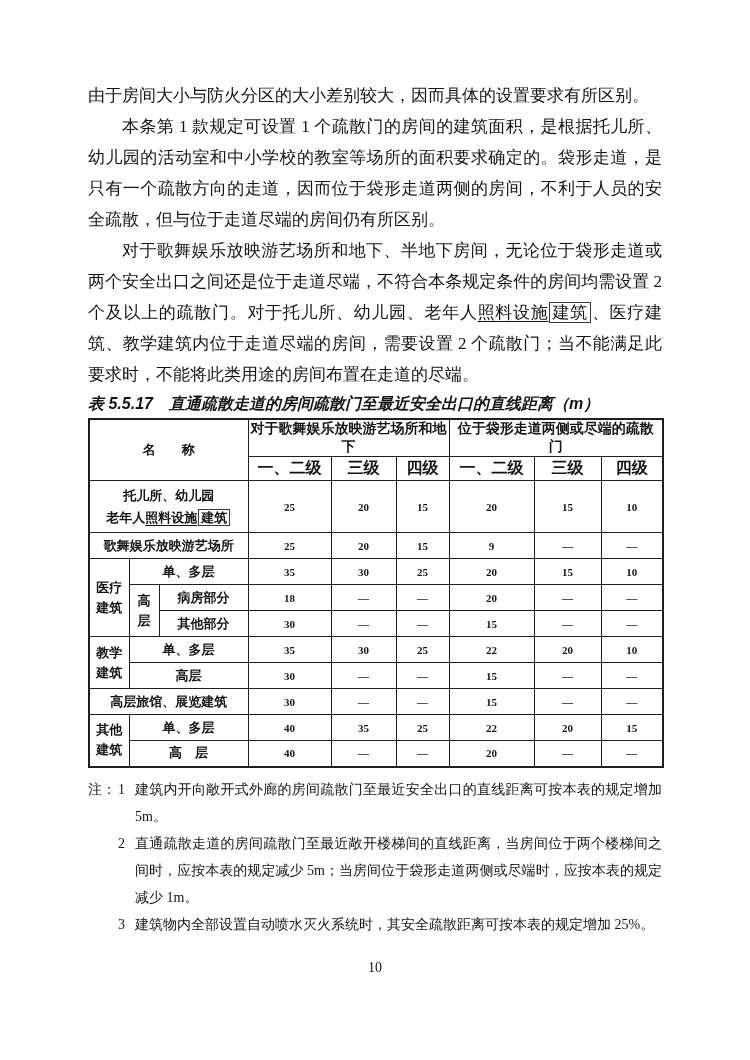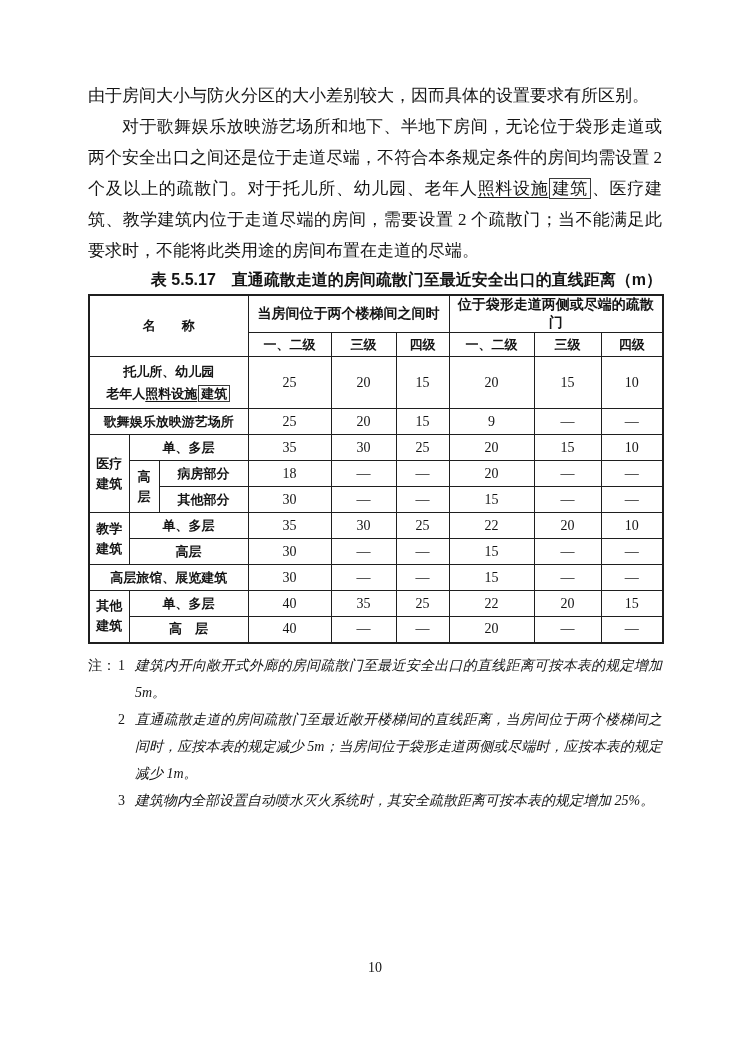--- a/index.html
+++ b/index.html
@@ -15,56 +15,57 @@
   .del { border:1px solid #3a3a3a; padding:0 2px; margin:0 1px; }
   .clause {
     margin:0; font-size:17px; line-height:31px; font-weight:bold;
     font-family:"Liberation Sans", sans-serif; text-align:justify;
   }
   .clause .cnum { margin-right:14px; }
   .clause.item { text-indent:2em; }
   .clause.item .cnum { margin-right:13px; }
   .tbl-title {
     font-family:"Liberation Sans", sans-serif; font-weight:bold;
-    font-size:16px; line-height:24px; text-align:right; margin-top:2px;
+    font-size:16px; line-height:24px; text-align:left; margin-top:2px;font-style:italic;
   }
   table.tbl {
     border-collapse:collapse; table-layout:fixed; width:574px;
     border:2px solid #1f1f1f; margin-top:2px;
   }
   table.tbl td {
     border:1px solid #1f1f1f; text-align:center; vertical-align:middle;
     padding:0 2px; overflow:hidden;
   }
   tr.hrow { height:24px; }
   tr.r-tall { height:52px; }
   tr.r { height:26px; }
   td.ghdr { font-family:"Liberation Sans", sans-serif; font-weight:bold; font-size:14px; }
-  td.chdr { font-family:"Liberation Sans", sans-serif; font-weight:bold; font-size:13px; }
+  td.chdr { font-family:"Liberation Sans", sans-serif; font-weight:bold; font-size:16px; }
   td.name { font-family:"Liberation Sans", sans-serif; font-weight:bold; font-size:13px; }
   td.v2   { white-space:pre-line; line-height:20px; }
-  td.num  { font-family:"Liberation Serif", serif; font-size:14px; }
+  td.num  { font-family:"Liberation Serif", serif; font-size:11px;font-weight:bold; }
   .nline { line-height:22px; }
   .notes { margin-top:8px; font-size:14px; }
   .note-row { display:flex; line-height:27px; }
   .note-label { width:30px; flex:0 0 30px; }
   .note-num { width:17px; flex:0 0 17px; }
-  .note-text { flex:1; text-align:justify;font-style:italic; }
+  .note-text { flex:1; text-align:justify; }
   .pageno {
     position:absolute; top:960px; left:0; right:0;
     text-align:center; font-size:14px; color:#141414;
   }
 </style>
 </head>
 <body>
 
 <div class="page">
 
   <p class="body">由于房间大小与防火分区的大小差别较大，因而具体的设置要求有所区别。</p>
 
+  <p class="body indent">本条第 1 款规定可设置 1 个疏散门的房间的建筑面积，是根据托儿所、幼儿园的活动室和中小学校的教室等场所的面积要求确定的。袋形走道，是只有一个疏散方向的走道，因而位于袋形走道两侧的房间，不利于人员的安全疏散，但与位于走道尽端的房间仍有所区别。</p>
 
   <p class="body indent"><span>对于歌舞娱乐放映游艺场所和地下、半地下房间，无论位于袋形走道或两个安全出口之间还是位于走道尽端，不符合本条规定条件的房间均需设置 2 个及以上的疏散门。对于托儿所、幼儿园、老年人</span><span class="ins">照料设施</span><span class="del">建筑</span><span>、医疗建筑、教学建筑内位于走道尽端的房间，需要设置 2 个疏散门；当不能满足此要求时，不能将此类用途的房间布置在走道的尽端。</span></p>
 
 
 
   <div class="tbl-title">表 5.5.17　直通疏散走道的房间疏散门至最近安全出口的直线距离（m）</div>
 
   <table class="tbl">
     <colgroup>
       <col style="width:40px">
@@ -73,21 +74,21 @@
       <col style="width:83px">
         <col style="width:65px">
         <col style="width:53px">
       <col style="width:85px">
         <col style="width:67px">
         <col style="width:62px">
     </colgroup>
     <tbody>
         <tr class="hrow">
       <td colspan="3" rowspan="2" class="name">名　　称</td>
-      <td colspan="3" class="ghdr">当房间位于两个楼梯间之间时</td>
+      <td colspan="3" class="ghdr">对于歌舞娱乐放映游艺场所和地下</td>
       <td colspan="3" class="ghdr">位于袋形走道两侧或尽端的疏散门</td>
     </tr>
     <tr class="hrow">
       <td class="chdr">一、二级</td>
       <td class="chdr">三级</td>
       <td class="chdr">四级</td>
       <td class="chdr">一、二级</td>
       <td class="chdr">三级</td>
       <td class="chdr">四级</td>
     </tr>

